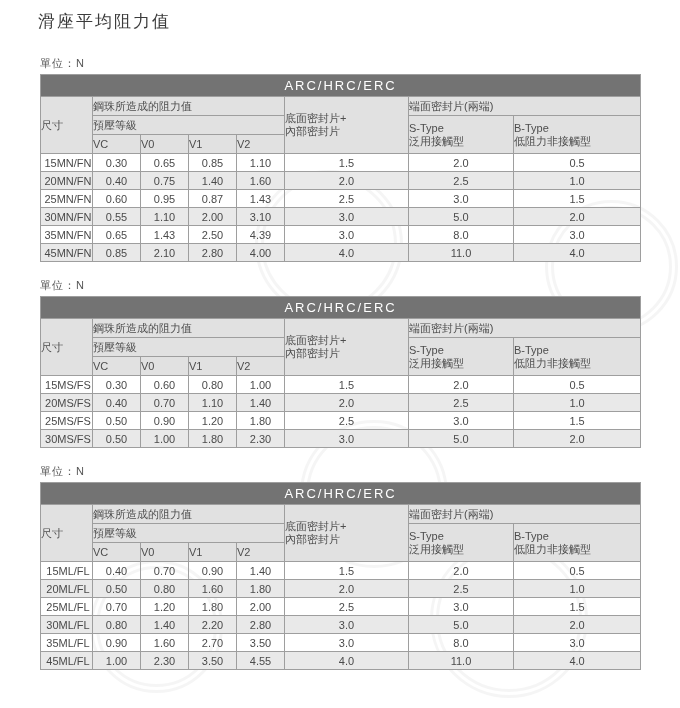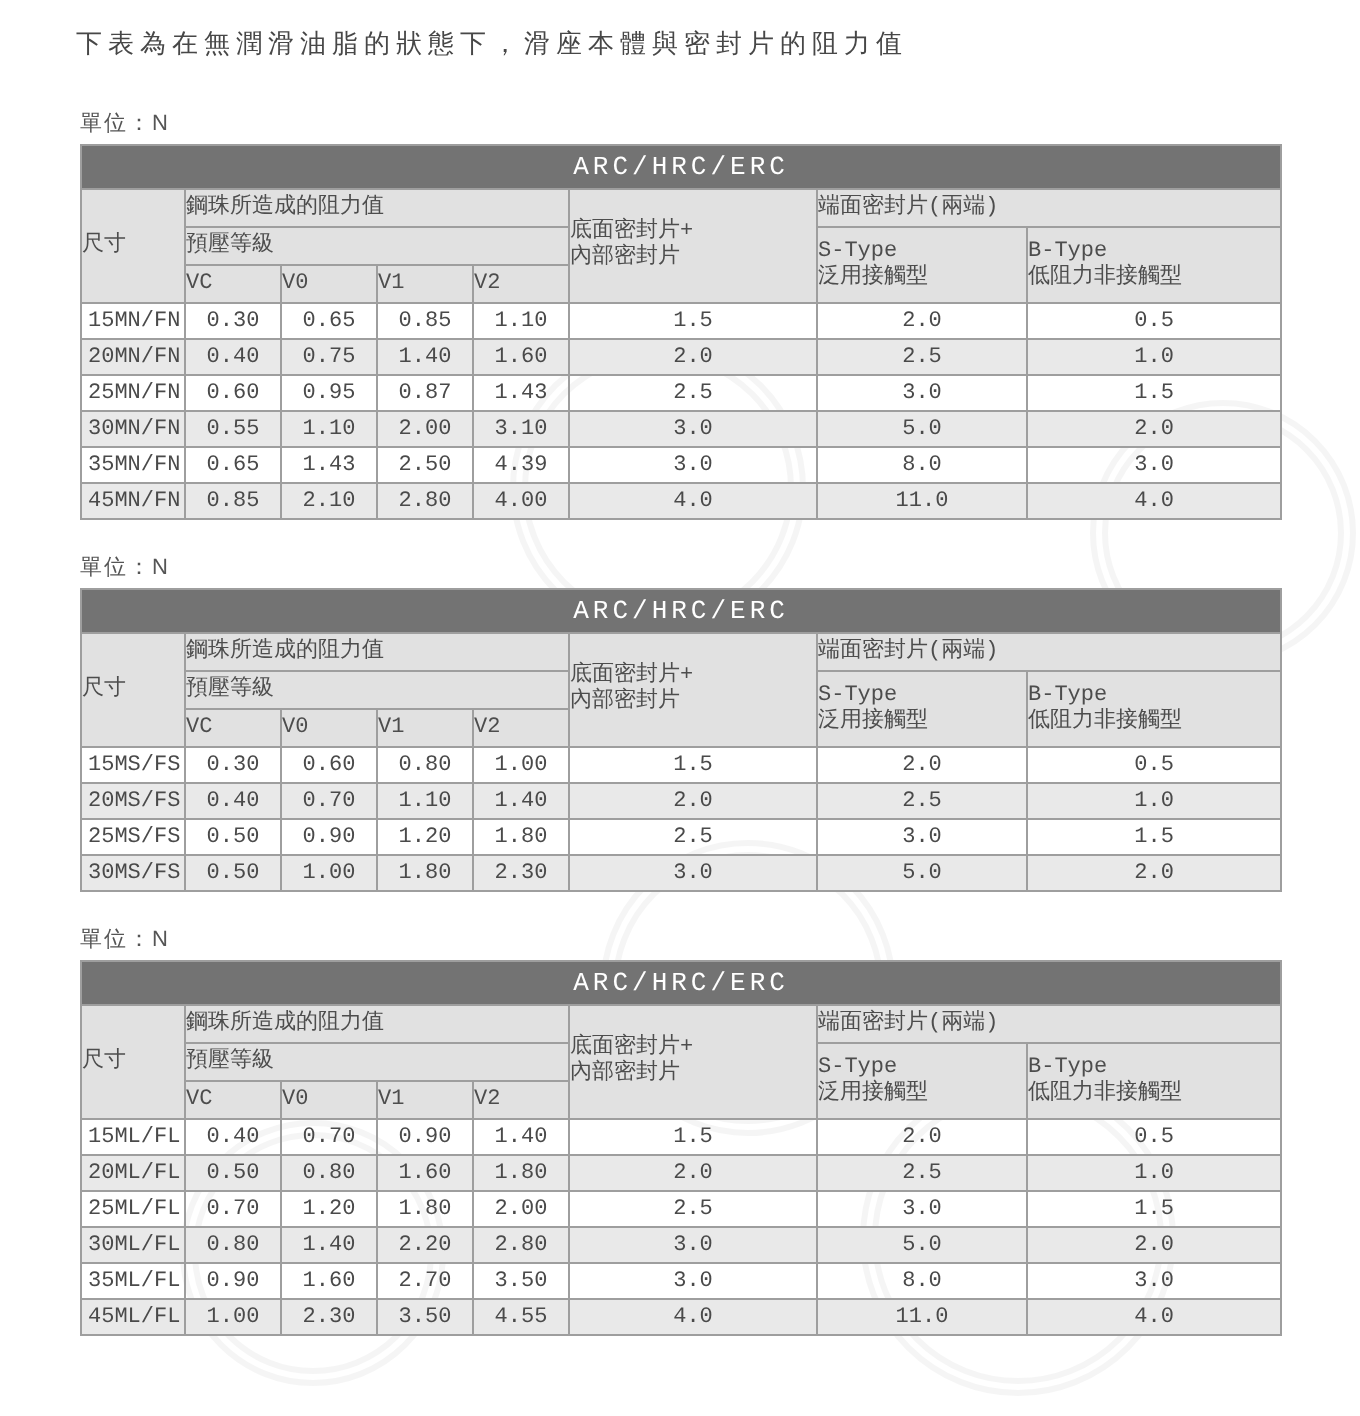--- a/index.html
+++ b/index.html
@@ -6,39 +6,39 @@
   body{
     width:680px;height:708px;background:#ffffff;position:relative;overflow:hidden;
     font-family:"Liberation Sans","DejaVu Sans",sans-serif;color:#4d4d4d;
   }
   .wm{position:absolute;border-radius:50%;border:9px double rgba(130,130,130,0.08);z-index:0;}
   .page{position:relative;z-index:1;}
   .title{margin:10px 0 0 38px;font-size:17px;font-weight:normal;color:#3b3b3b;letter-spacing:2px;}
   .subtitle{margin:13px 0 0 38px;font-size:13px;color:#474747;letter-spacing:3px;}
   .unit{width:600px;margin:16px 40px 3px;text-align:left;font-size:11px;color:#555;letter-spacing:1px;}
   .unit.first{margin-top:23px;}
-  table.res-table{border-collapse:collapse;width:600px;margin:0 40px;table-layout:fixed;font-family:Liberation Mono, monospace;}
+  table.res-table{border-collapse:collapse;width:600px;margin:0 40px;table-layout:fixed;}
   table.res-table th,table.res-table td{border:1px solid #9e9e9e;font-weight:normal;padding:0;}
   th.bar{background:#737373;color:#ffffff;font-size:13px;letter-spacing:2px;height:21px;border-color:#737373;text-align:center;}
   thead th{background:#e1e1e1;font-size:11px;color:#4d4d4d;height:18px;text-align:left;line-height:13px;}
   tbody td{font-size:11px;text-align:center;height:17px;color:#4a4a4a;background:transparent;}
-  tbody td.size{text-align:left;padding-left:3px;}
+  tbody td.size{text-align:center;padding-left:3px;}
   tbody tr:nth-child(even) td{background:#e9e9e9;}
 </style>
 </head>
 <body>
 
 <div class="wm" style="left:255px;top:170px;width:130px;height:130px;"></div>
 <div class="wm" style="left:545px;top:200px;width:115px;height:115px;"></div>
 <div class="wm" style="left:300px;top:420px;width:130px;height:130px;"></div>
 <div class="wm" style="left:90px;top:560px;width:115px;height:115px;"></div>
 <div class="wm" style="left:430px;top:540px;width:140px;height:140px;"></div>
 
 <div class="page">
-  <div class="subtitle">下表為在無潤滑油脂的狀態下，滑座本體與密封片的阻力值</div>
+  <h1 class="title">滑座平均阻力值</h1>
 
   <div class="unit first">單位：N</div>
   <table class="res-table">
       <colgroup>
         <col style="width: 52px;">
         <col style="width: 48px;">
         <col style="width: 48px;">
         <col style="width: 48px;">
         <col style="width: 48px;">
         <col style="width: 124px;">

